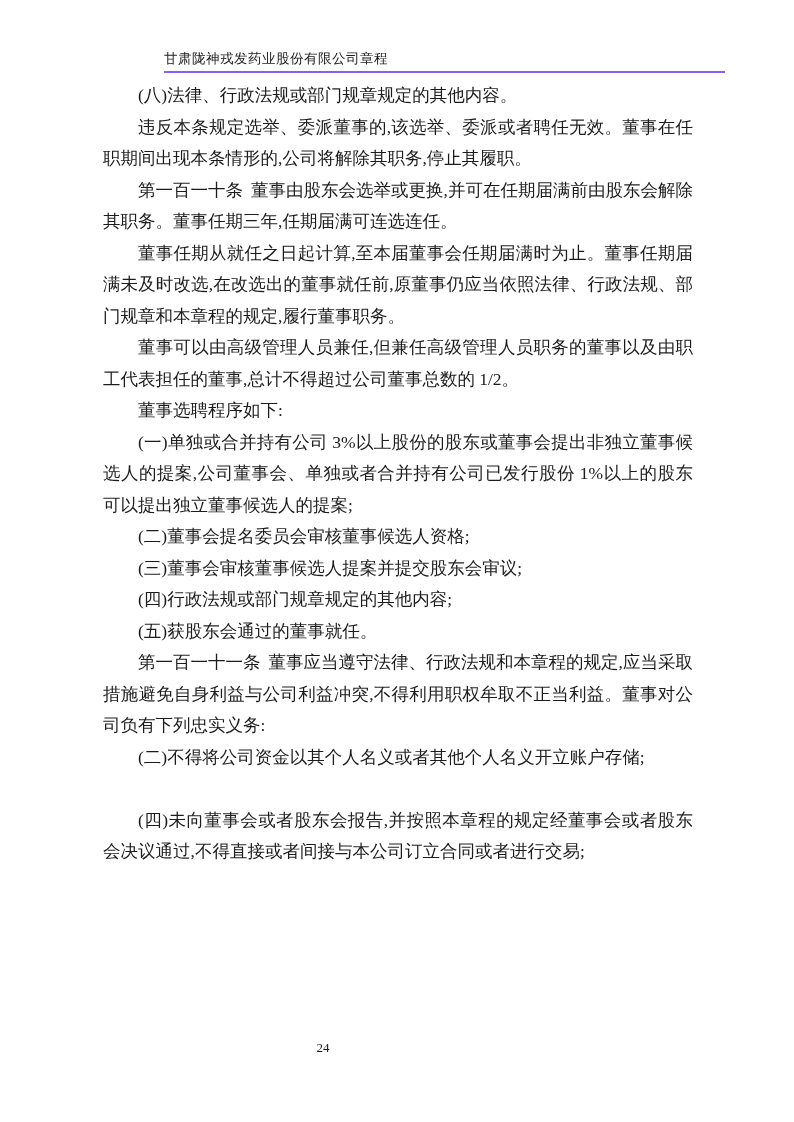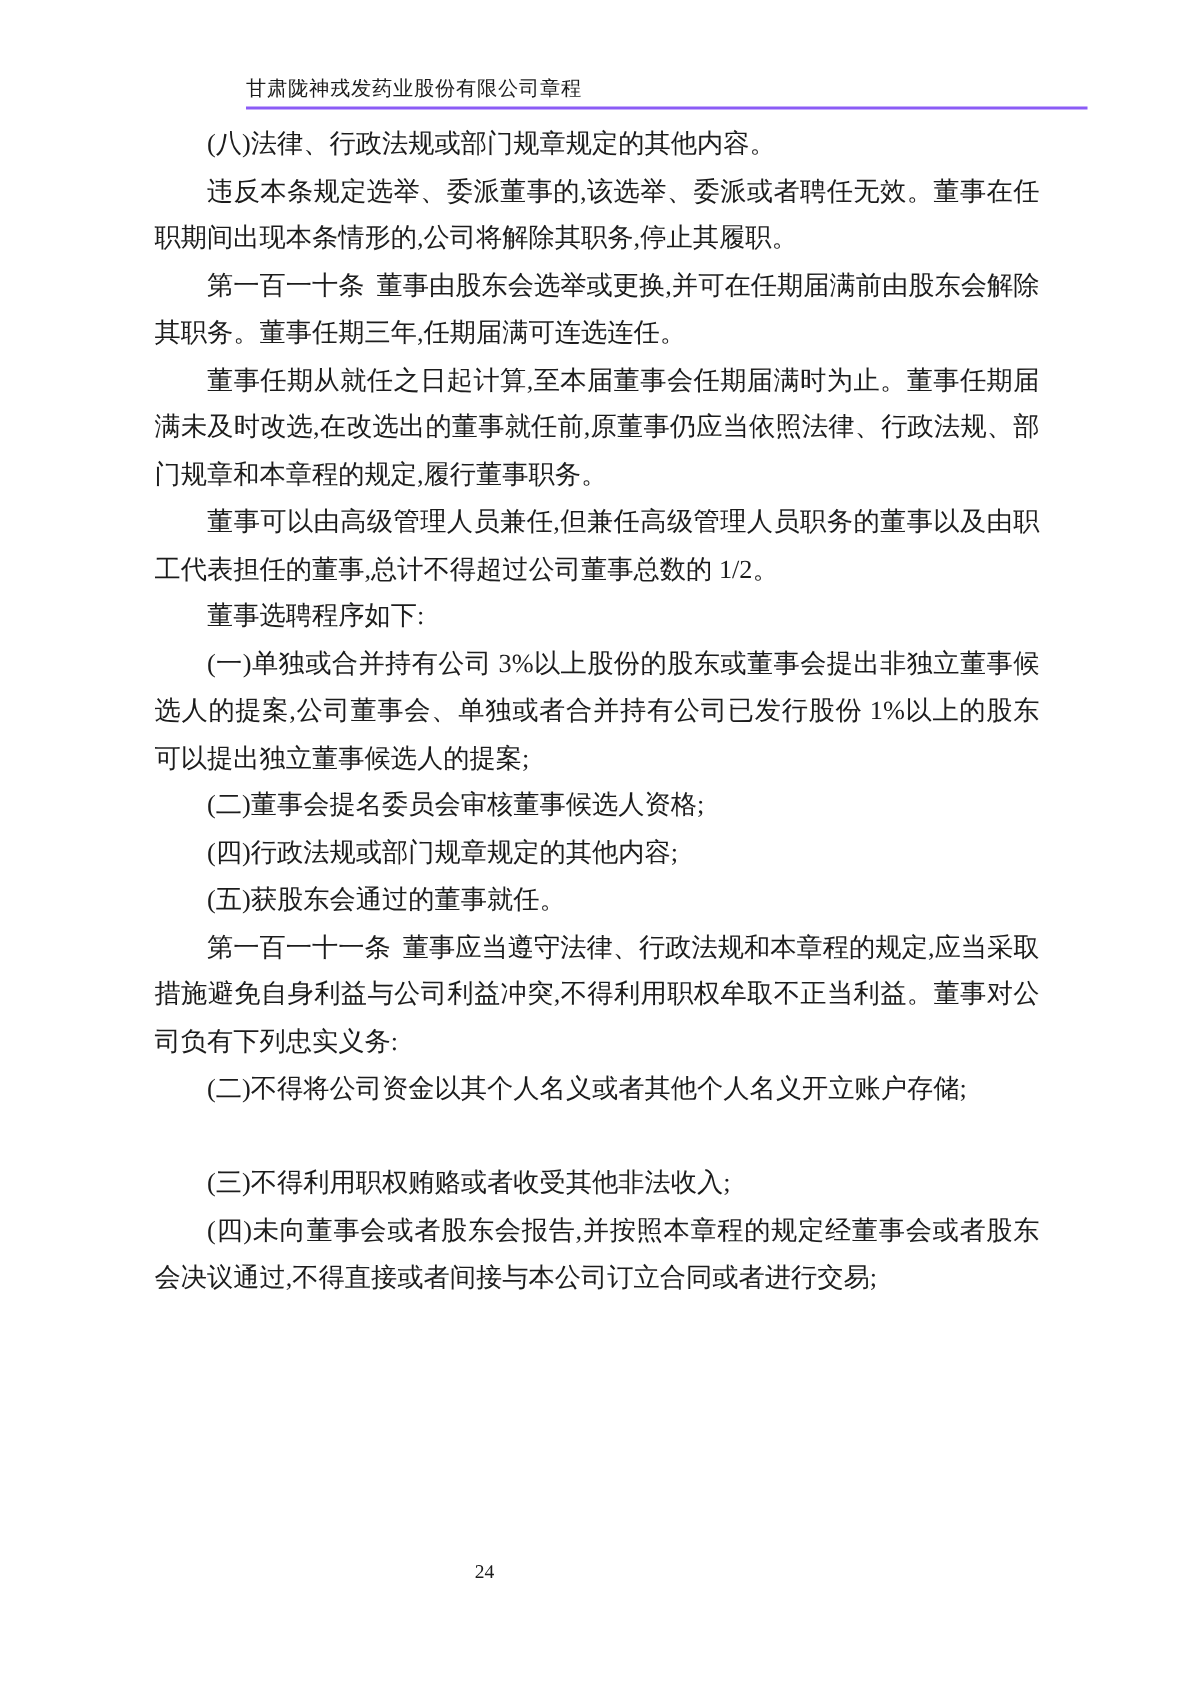--- a/index.html
+++ b/index.html
@@ -68,24 +68,24 @@
 
 <main class="content">
   <p>(八)法律、行政法规或部门规章规定的其他内容。</p>
   <p>违反本条规定选举、委派董事的,该选举、委派或者聘任无效。董事在任职期间出现本条情形的,公司将解除其职务,停止其履职。</p>
   <p><b class="article-label">第一百一十条</b><span>董事由股东会选举或更换,并可在任期届满前由股东会解除其职务。董事任期三年,任期届满可连选连任。</span></p>
   <p>董事任期从就任之日起计算,至本届董事会任期届满时为止。董事任期届满未及时改选,在改选出的董事就任前,原董事仍应当依照法律、行政法规、部门规章和本章程的规定,履行董事职务。</p>
   <p>董事可以由高级管理人员兼任,但兼任高级管理人员职务的董事以及由职工代表担任的董事,总计不得超过公司董事总数的 1/2。</p>
   <p>董事选聘程序如下:</p>
   <p>(一)单独或合并持有公司 3%以上股份的股东或董事会提出非独立董事候选人的提案,公司董事会、单独或者合并持有公司已发行股份 1%以上的股东可以提出独立董事候选人的提案;</p>
   <p>(二)董事会提名委员会审核董事候选人资格;</p>
+  <p>(三)董事会审核董事候选人提案并提交股东会审议;</p>
   <p>(四)行政法规或部门规章规定的其他内容;</p>
   <p>(五)获股东会通过的董事就任。</p>
   <p><b class="article-label">第一百一十一条</b><span>董事应当遵守法律、行政法规和本章程的规定,应当采取措施避免自身利益与公司利益冲突,不得利用职权牟取不正当利益。董事对公司负有下列忠实义务:</span></p>
   <p>(二)不得将公司资金以其个人名义或者其他个人名义开立账户存储;</p>
   <div class="blank-line"></div>
-  <p>(三)不得利用职权贿赂或者收受其他非法收入;</p>
   <p>(四)未向董事会或者股东会报告,并按照本章程的规定经董事会或者股东会决议通过,不得直接或者间接与本公司订立合同或者进行交易;</p>
 </main>
 
 <footer class="page-footer">
   <span>24</span>
 </footer>
 
 </body></html>

